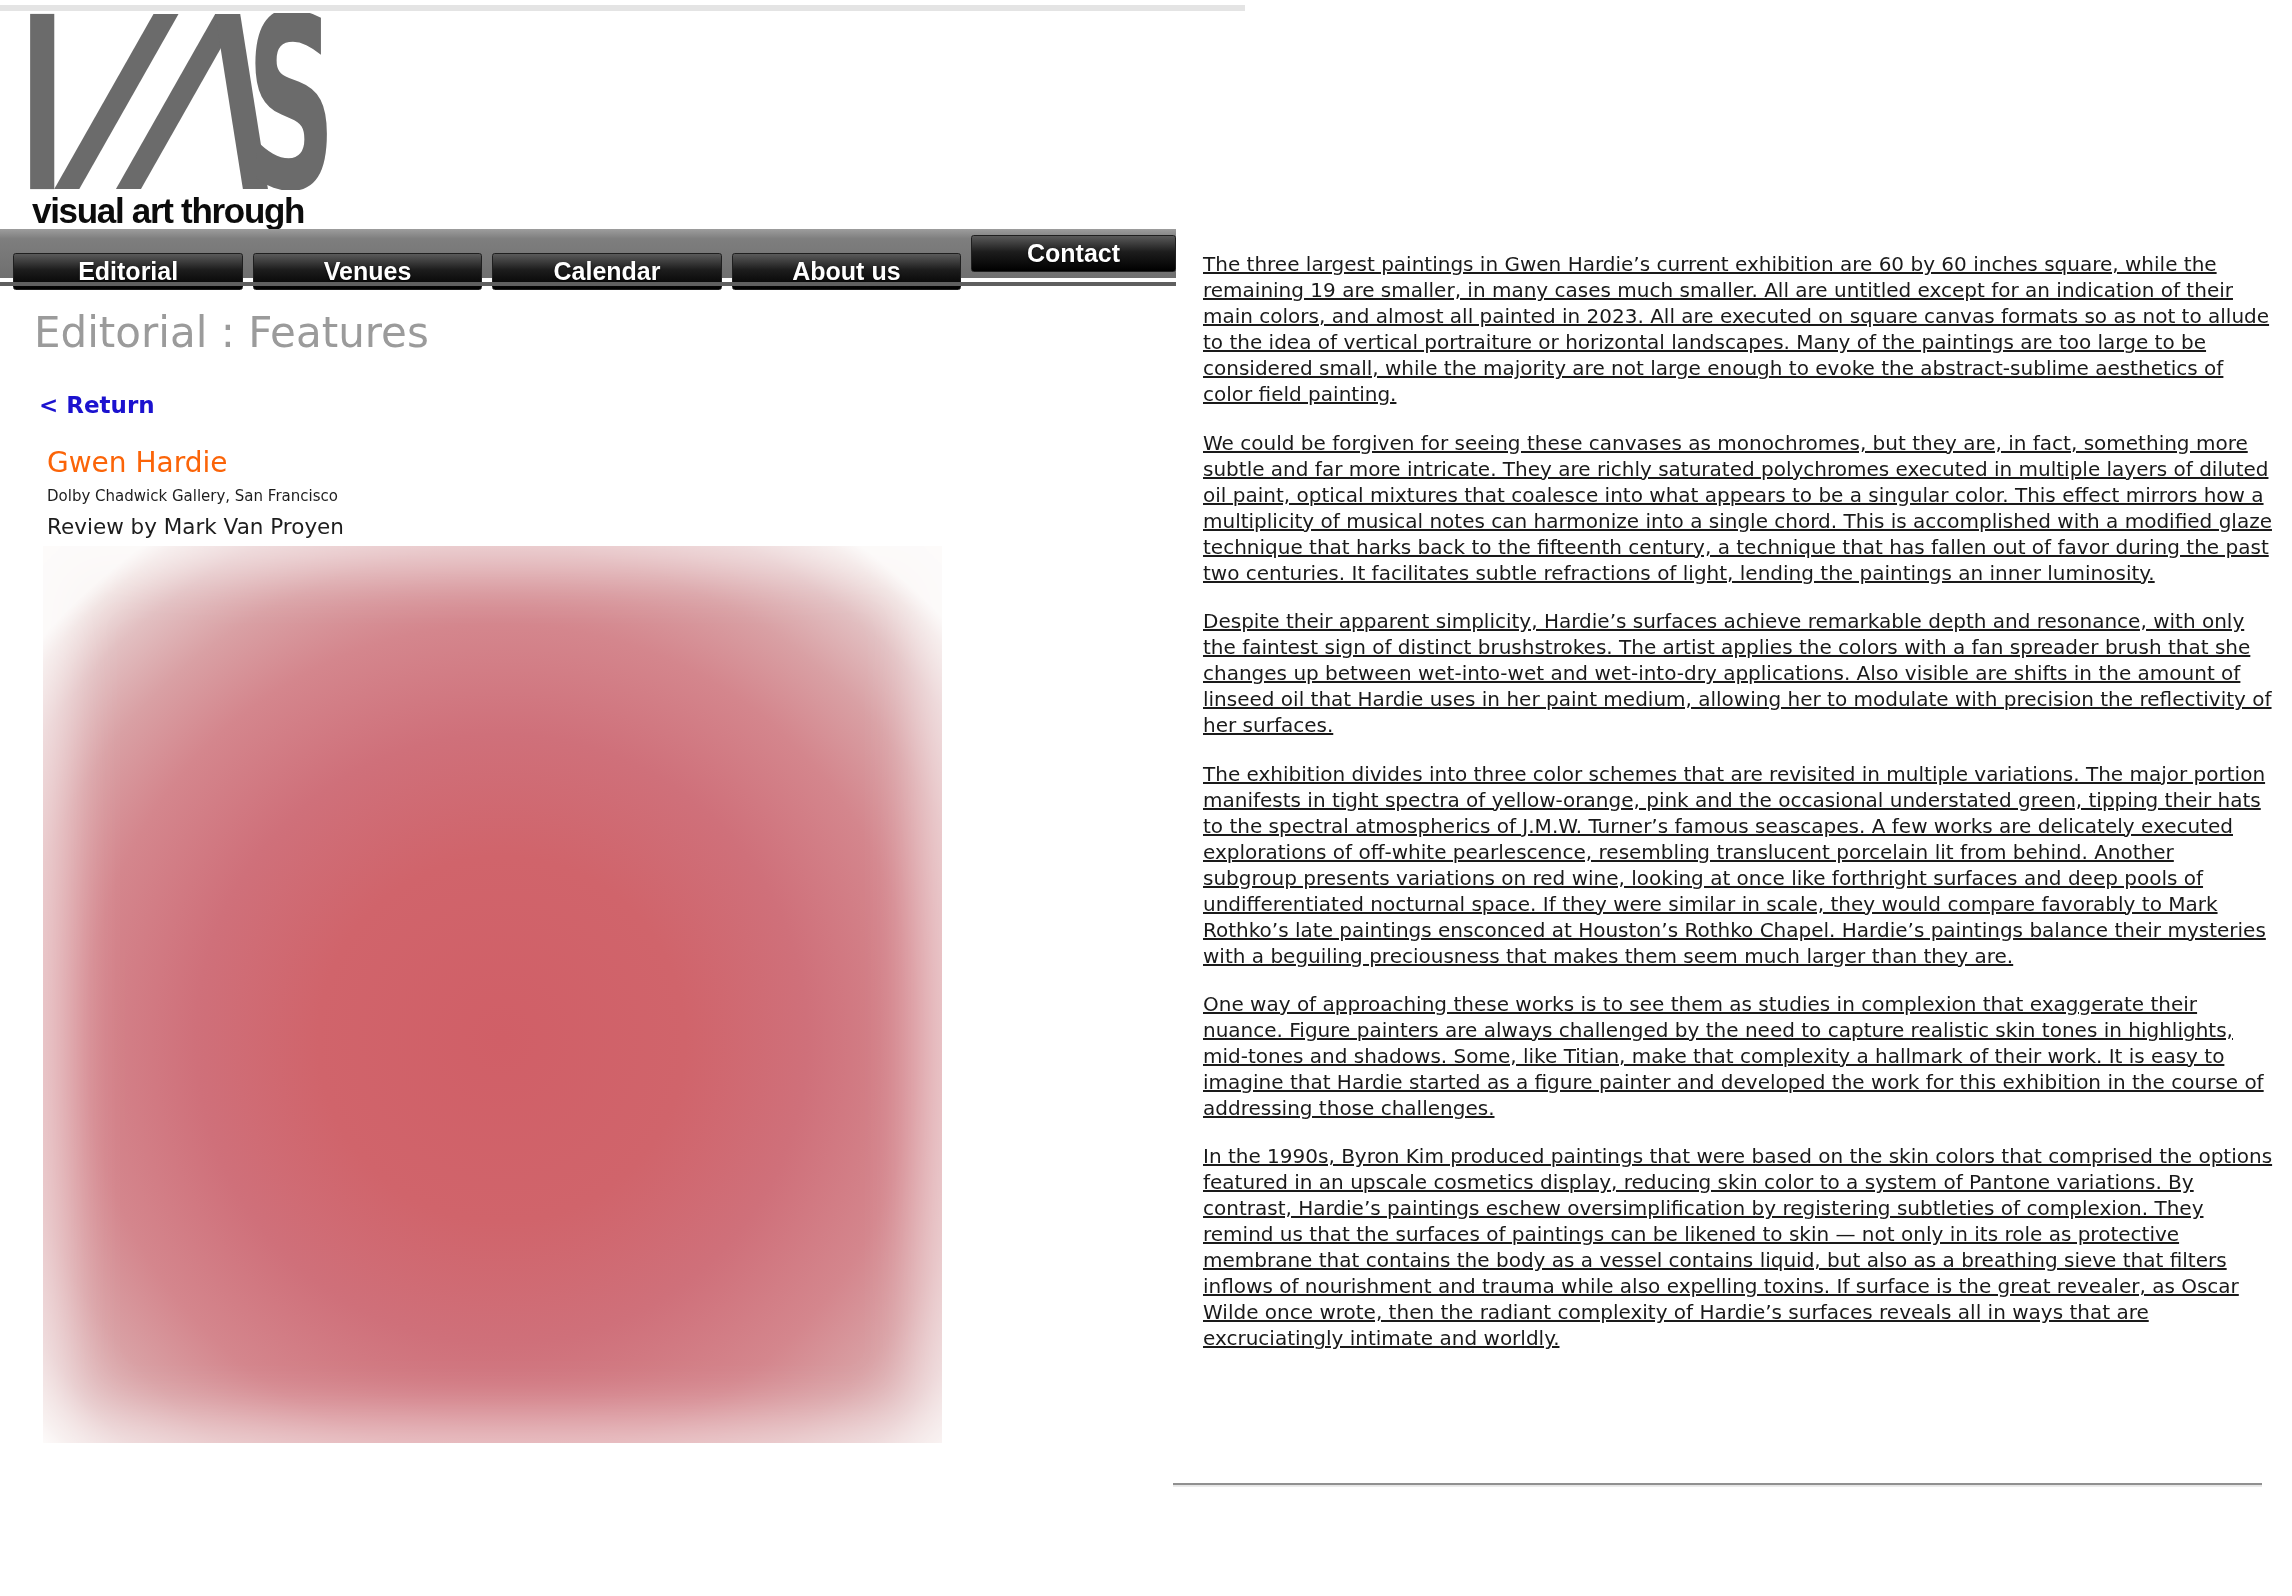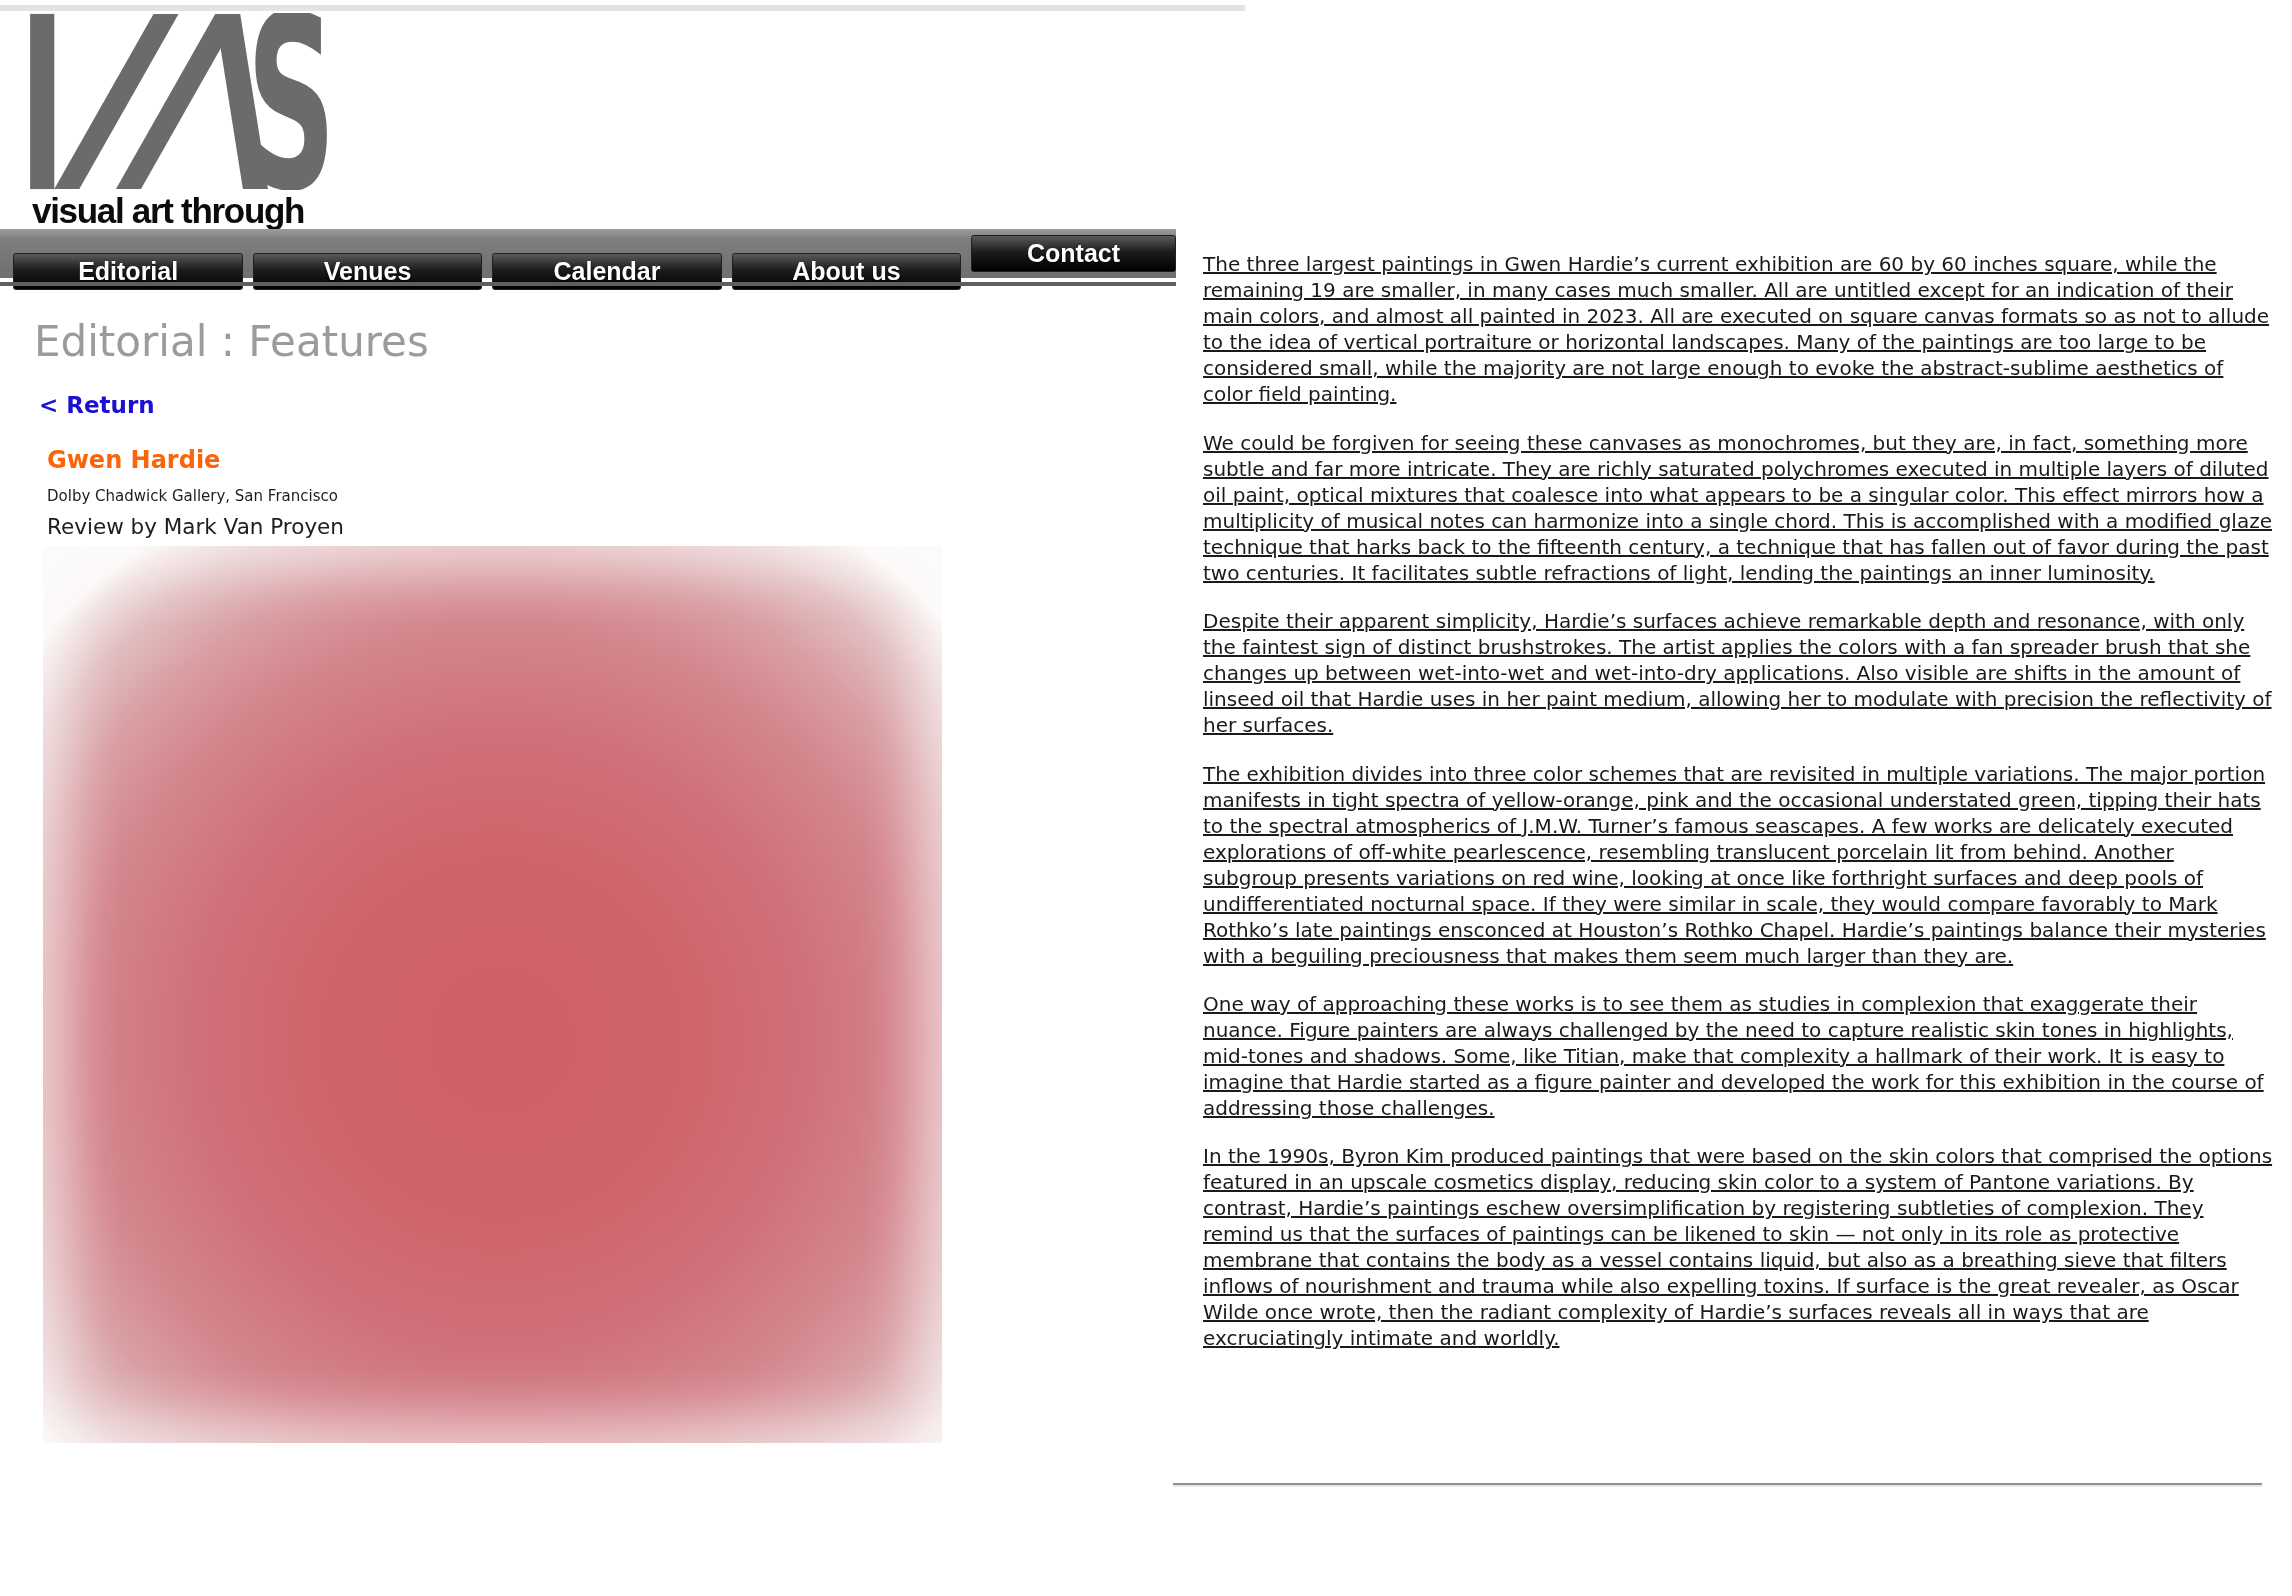--- a/index.html
+++ b/index.html
@@ -21,24 +21,24 @@
   .nav-underline{position:absolute;left:0;top:282px;width:1176px;height:3.6px;background:#5f5f5f;}
   .nav-btn{height:37px;border-radius:2.7px;border:0.9px solid #1f1f1f;box-sizing:border-box;
            background:linear-gradient(180deg,#5a5a5a 0%,#1d1d1d 45%,#000000 100%);
            color:#ffffff;font-family:"Liberation Sans",sans-serif;font-weight:bold;font-size:25px;
            display:flex;align-items:center;justify-content:center;cursor:pointer;
            text-shadow:0 0.9px 1.8px rgba(0,0,0,.8);}
   .nav-btn.w1{width:233px;margin-top:35px;} .nav-btn.w2{width:208px;}
 
   
   .section-title{position:absolute;left:34px;top:308px;font-size:42px;color:#9b9b9b;
-                 font-family:"DejaVu Sans",sans-serif;letter-spacing:0px;margin-top:9px;}
+                 font-family:"DejaVu Sans",sans-serif;letter-spacing:0px;}
   .return-link{position:absolute;left:39px;top:392px;font-size:23px;font-weight:bold;
                color:#1b12cf;cursor:pointer;text-decoration:none;}
-  .artist{position:absolute;left:47px;top:446px;font-size:24px;font-weight:bold;color:#fb6408;}
+  .artist{position:absolute;left:47px;top:446px;font-size:28px;font-weight:normal;color:#fb6408;}
   .venue{position:absolute;left:47px;top:487px;font-size:15px;color:#1d1d1d;}
   .byline{position:absolute;left:47px;top:514px;font-size:21.5px;color:#1d1d1d;}
 
   .painting{position:absolute;left:43px;top:546px;width:899px;height:897px;
             background:
               radial-gradient(ellipse 68% 68% at 51% 55%,
                 #d05f67 0%, #d0646b 30%, #cf707a 50%, #d4868d 68%,
                 #d9a0a4 80%, #e2bfc1 90%, #f0e1e0 97%, #faf6f5 100%);
             box-shadow:inset 0 0 54px 25px rgba(255,255,255,0.55);}
   .caption{position:absolute;left:49px;top:1462px;font-size:19.7px;font-weight:bold;

